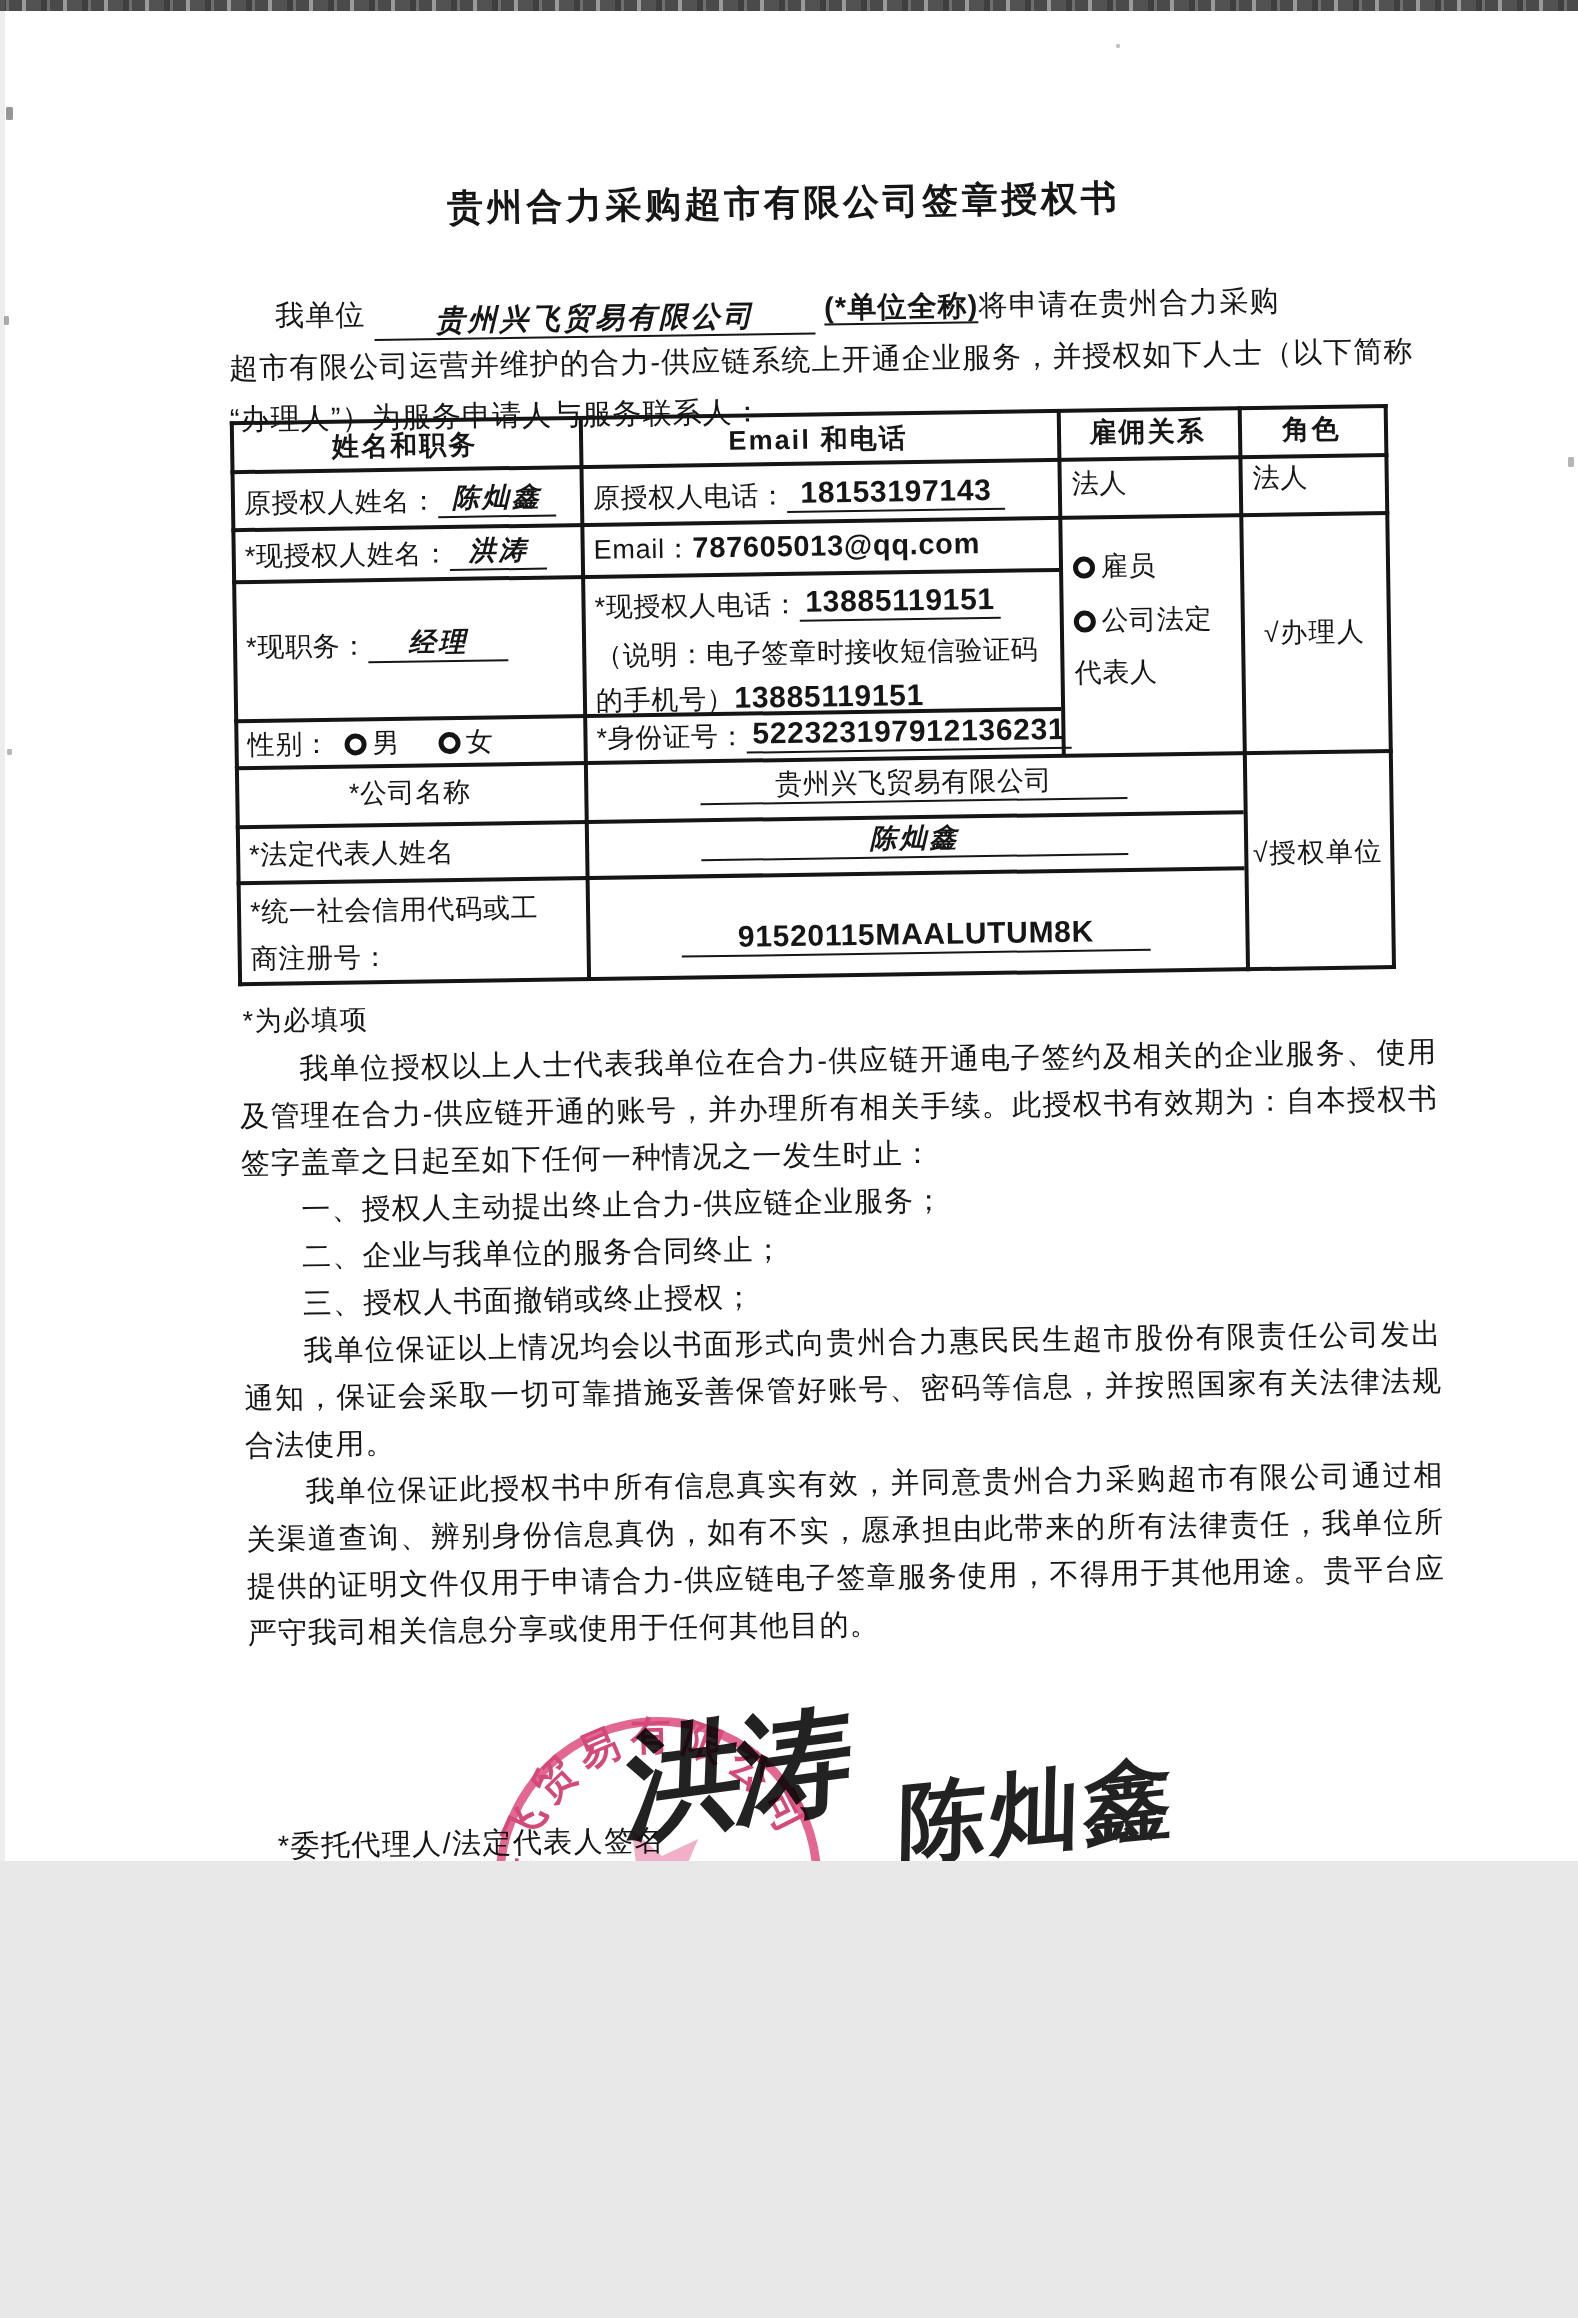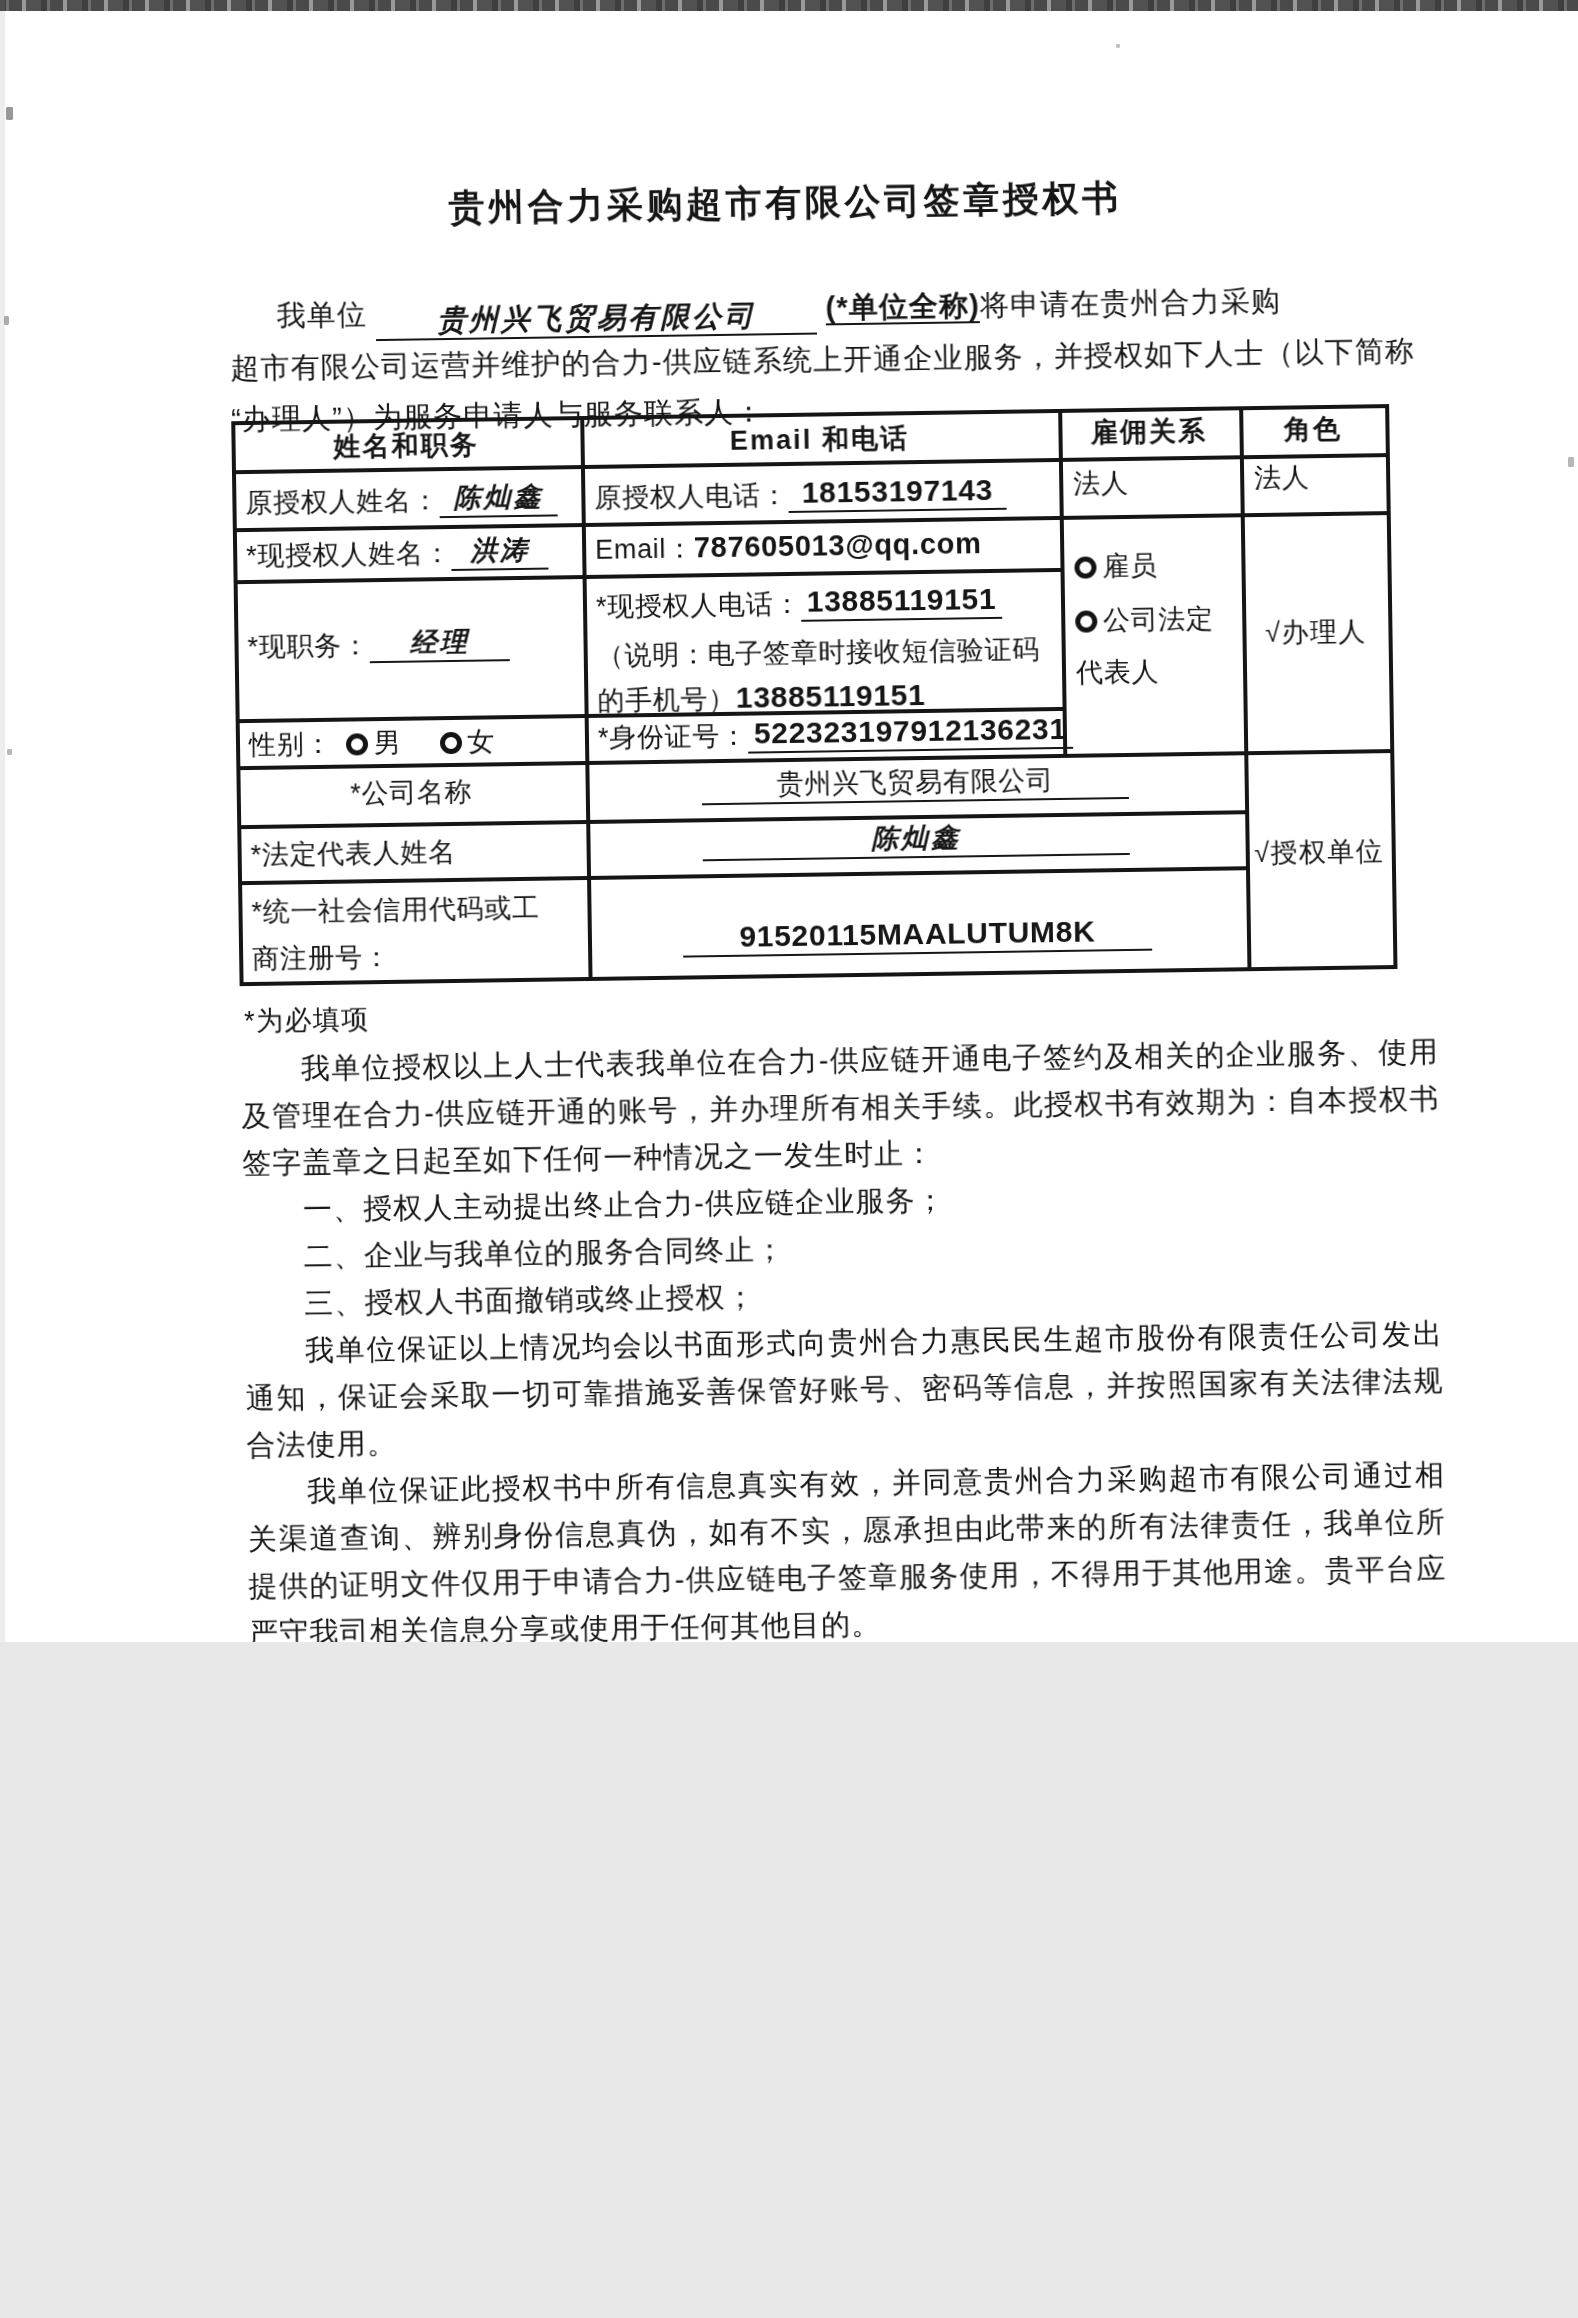--- a/index.html
+++ b/index.html
@@ -1,17 +1,17 @@
 <!DOCTYPE html>
 <html style="font-size:11.4px"><head>
 <meta charset="utf-8">
 <style>
   html,body { margin:0; padding:0; background:#e8e8e8; }
   #page {
-    position:relative; width:1578px; height:1642px; margin:0 auto;
+    position:relative; width:1578px; height:1861px; margin:0 auto;
     background:#ffffff; overflow:hidden;
     font-family:"Liberation Sans","DejaVu Sans",sans-serif;
     color:#161616;
   }
   #sheet { position:absolute; inset:0; transform:rotate(-0.85deg); transform-origin:50% 45%; }
 
   
   .noise-top {
     position:absolute; left:0; top:0; width:1578px; height:11.4px;
     background:repeating-linear-gradient(90deg,#1d1d1d 0 6.4px,#555 6.4px 9.3px,#2a2a2a 9.3px 22px,#888 22px 26px,#333 26px 41px);

